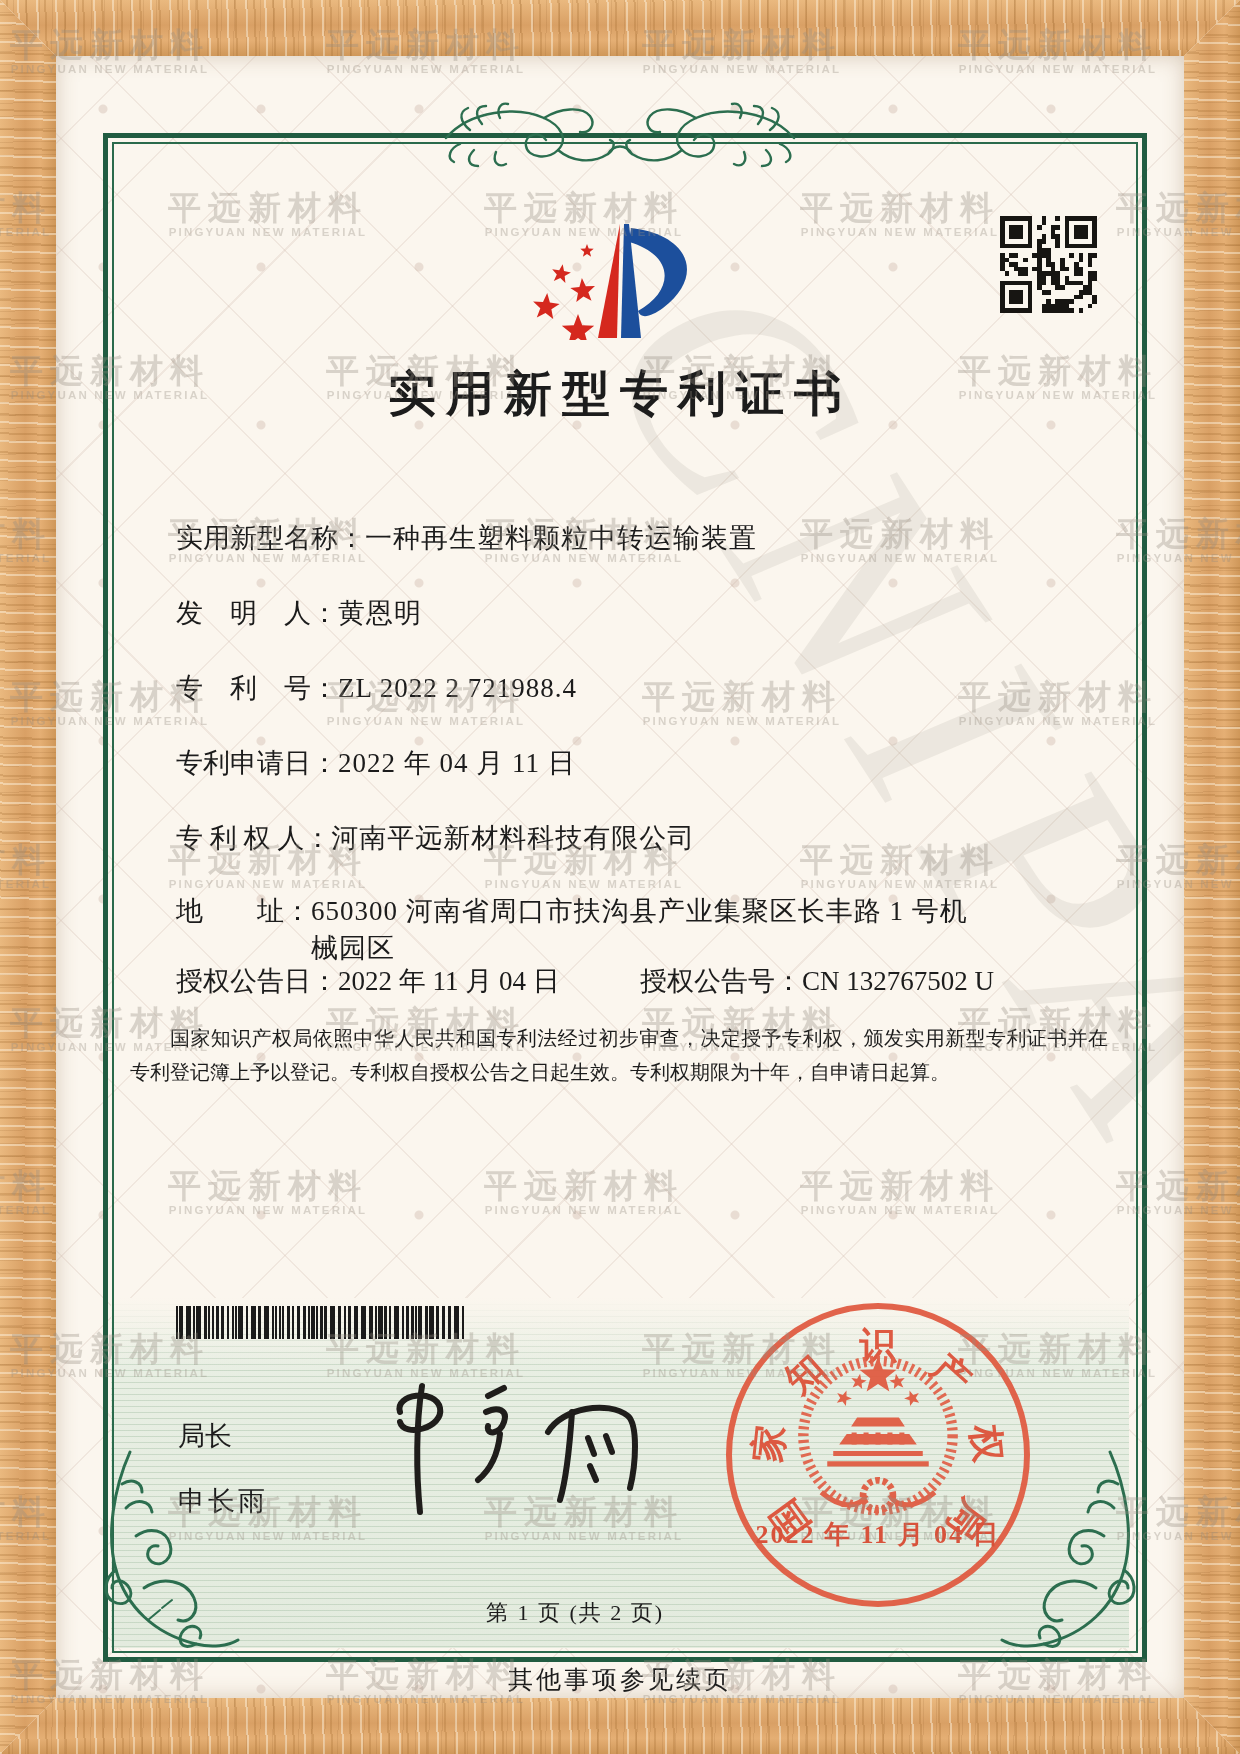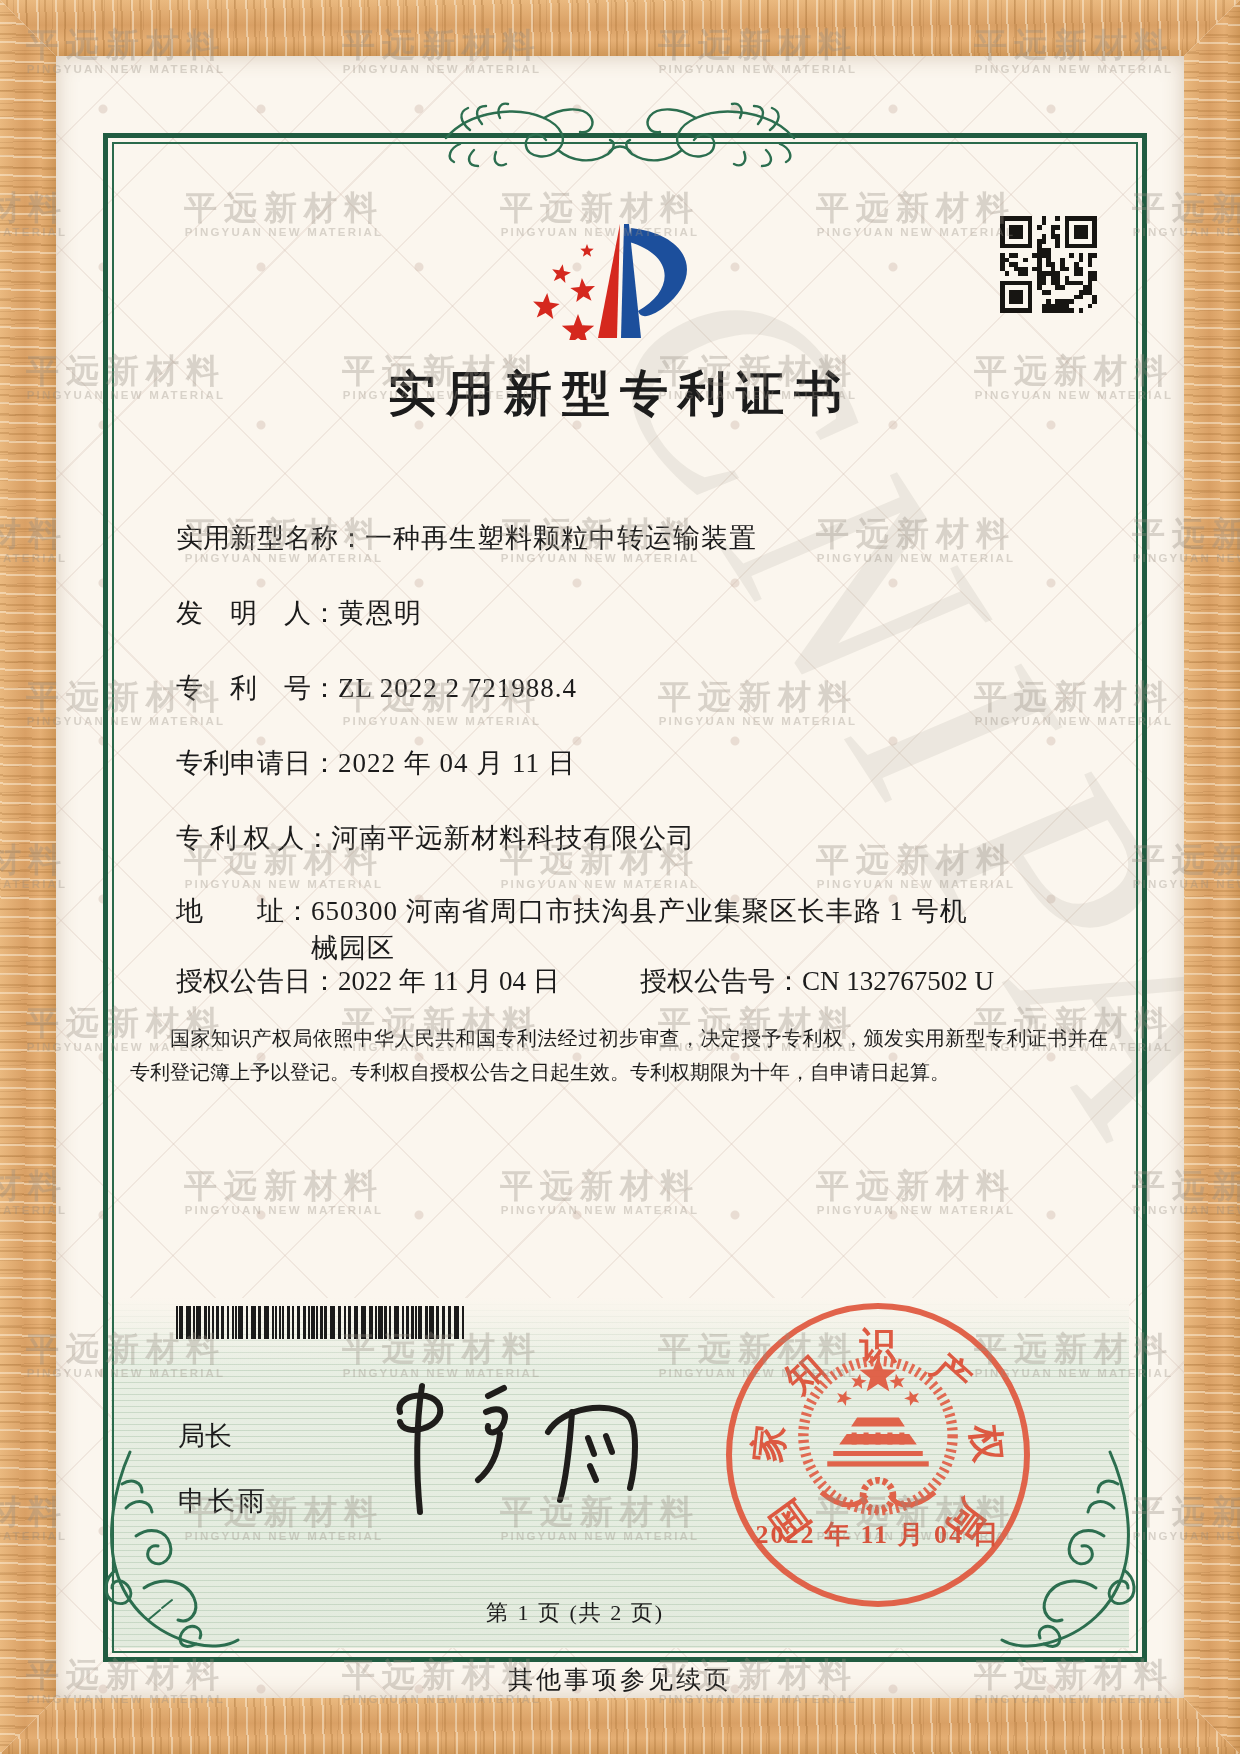--- a/index.html
+++ b/index.html
@@ -71,21 +71,21 @@
      font-size:37px;font-weight:bold;color:#dd4f36;font-family:"Liberation Serif",serif;}
   .seal-date{position:absolute;left:0;top:214px;width:100%;text-align:center;font-size:26px;
      color:#d8472f;letter-spacing:2px;font-weight:bold;}
   .emblem{position:absolute;left:62px;top:34px;}
   
   .page-footer{position:absolute;left:103px;top:1598px;width:944px;text-align:center;
      font-size:22px;letter-spacing:2px;z-index:11;}
   .cont-note{position:absolute;left:0;top:1663px;width:1240px;text-align:center;font-size:25px;
      letter-spacing:3px;z-index:11;}
   
-  .wm-layer{position:absolute;inset:0;z-index:60;pointer-events:none;margin-left:16px;}
+  .wm-layer{position:absolute;inset:0;z-index:60;pointer-events:none;}
   .wm{position:absolute;width:300px;text-align:center;color:rgba(150,141,130,.34);
       font-family:"Liberation Sans","DejaVu Sans",sans-serif;}
   .wm .l1{font-size:33px;font-weight:bold;letter-spacing:7px;line-height:34px;}
   .wm .l2{font-size:11.5px;font-weight:bold;letter-spacing:2.2px;line-height:14px;}
 </style>
 </head>
 <body>
 
 <div class="page">
 

